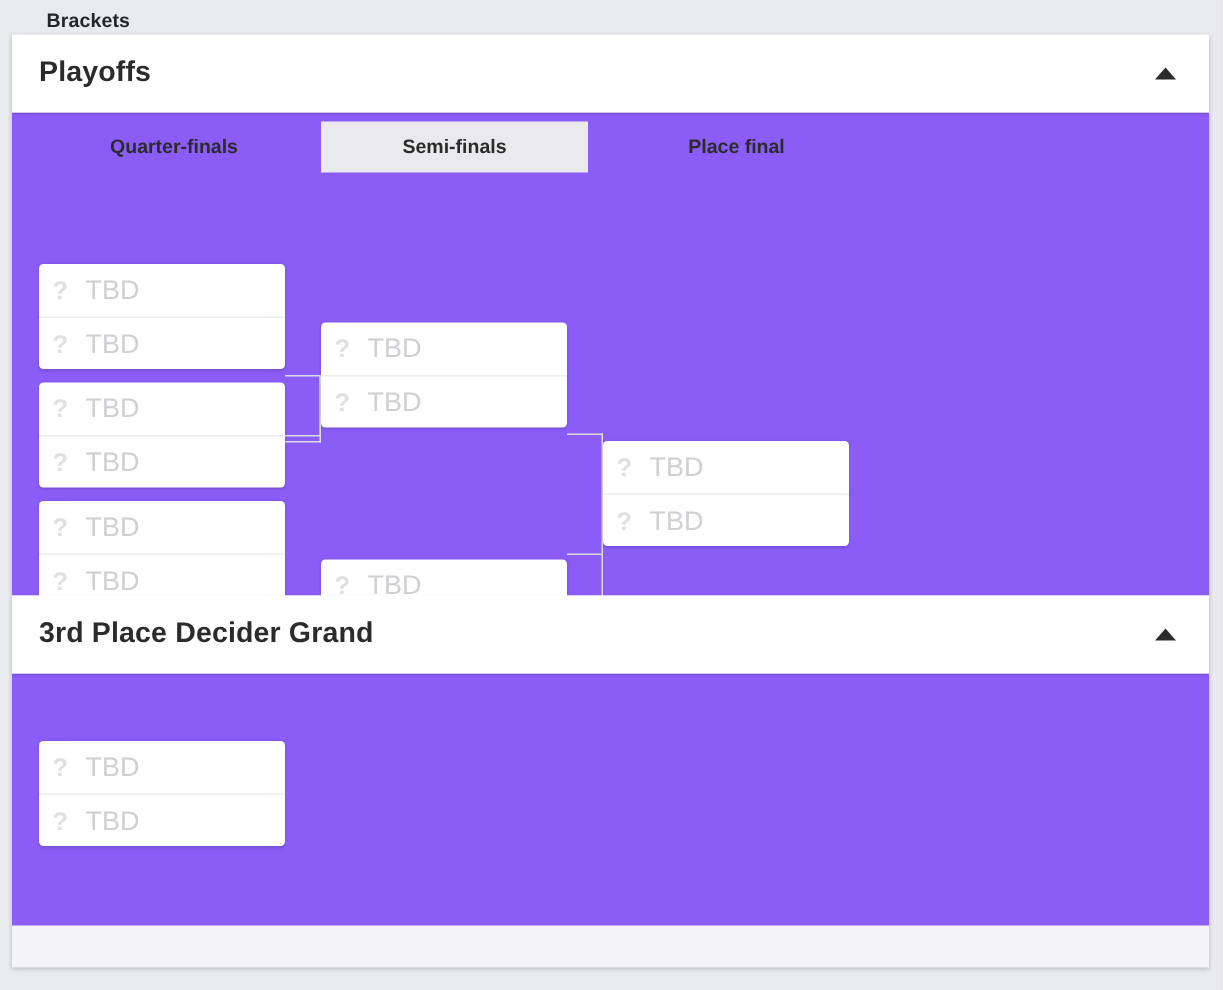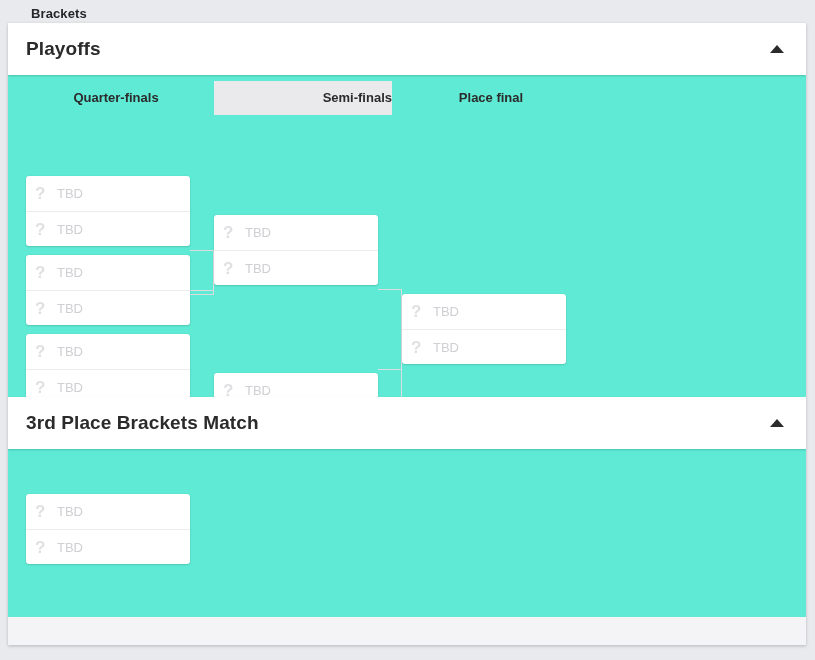--- a/index.html
+++ b/index.html
@@ -60,21 +60,21 @@
     height: 0;
     border-left: 7px solid transparent;
     border-right: 7px solid transparent;
     border-bottom: 8px solid #2b2b2b;
     cursor: pointer;
   }
 
   
   .bracket-area {
     position: relative;
-    background: #5eead4;
+    background: #8b5cf6;
     width: 100%;
   }
   #playoffs-area { height: 322px; }
   #tiebreaker-area { height: 168px; }
 
   .round-header {
     position: absolute;
     font-size: 13px;
     font-weight: bold;
     color: #2b2b2b;
@@ -108,21 +108,21 @@
   }
   .p-icon {
     font-size: 17px;
     font-weight: bold;
     color: #e0e0e3;
     width: 18px;
     flex: 0 0 18px;
     line-height: 1;
   }
   .p-name {
-    font-size: 13px;
+    font-size: 18px;
     color: #cfcfd4;
     margin-left: 4px;
   }
 
   
   .conn {
     position: absolute;
     background: #dcdcdf;
   }
   .conn.h { height: 1px; }
@@ -136,21 +136,21 @@
 <div class="panel">
 
   <div class="section-header">
     <span class="section-title">Playoffs</span>
     <span class="collapse-arrow"></span>
   </div>
 
   <div class="bracket-area" id="playoffs-area">
 
     <div class="round-header" style="left:18px; top:6px; width:180px;">Quarter-finals</div>
-    <div class="round-header highlight" style="left:206px; top:6px; width:178px;text-align:right;">Semi-finals</div>
+    <div class="round-header highlight" style="left:206px; top:6px; width:178px;">Semi-finals</div>
     <div class="round-header" style="left:394px; top:6px; width:178px;">Place final</div>
 
     <div class="conn h" style="left:182px; top:175px; width:24px;"></div>
     <div class="conn v" style="left:205px; top:175px; height:41px;"></div>
     <div class="conn h" style="left:182px; top:215px; width:24px;"></div>
 
     <div class="conn h" style="left:182px; top:219px; width:24px;"></div>
     <div class="conn v" style="left:205px; top:175px; height:45px;"></div>
 
     <div class="conn h" style="left:182px; top:333px; width:24px;"></div>
@@ -237,21 +237,21 @@
       </div>
       <div class="participant">
         <span class="p-icon">?</span>
         <span class="p-name">TBD</span>
       </div>
     </div>
 
   </div>
 
   <div class="section-header">
-    <span class="section-title">3rd Place Brackets Match</span>
+    <span class="section-title">3rd Place Decider Grand</span>
     <span class="collapse-arrow"></span>
   </div>
 
   <div class="bracket-area" id="tiebreaker-area">
 
     <div class="match" style="left:18px; top:45px; width:164px;">
       <div class="participant">
         <span class="p-icon">?</span>
         <span class="p-name">TBD</span>
       </div>

